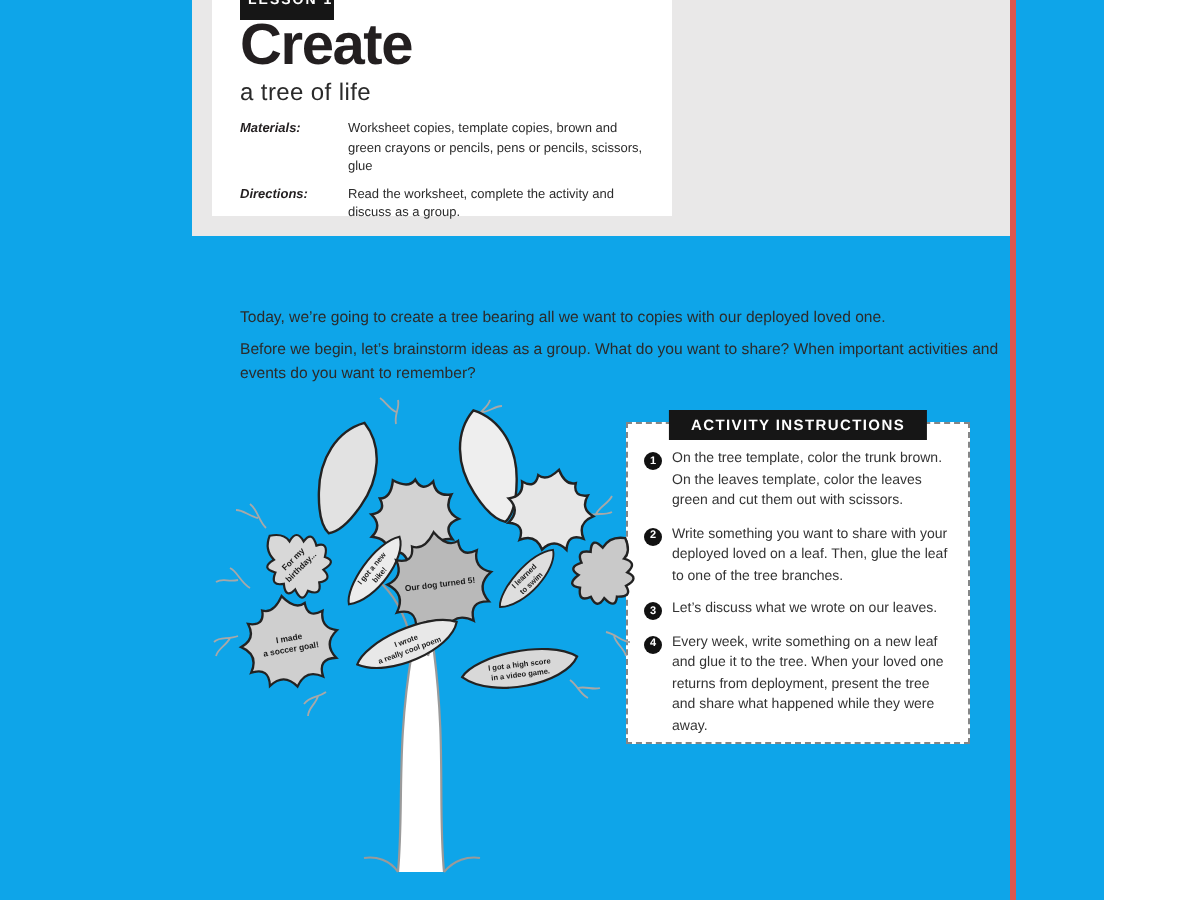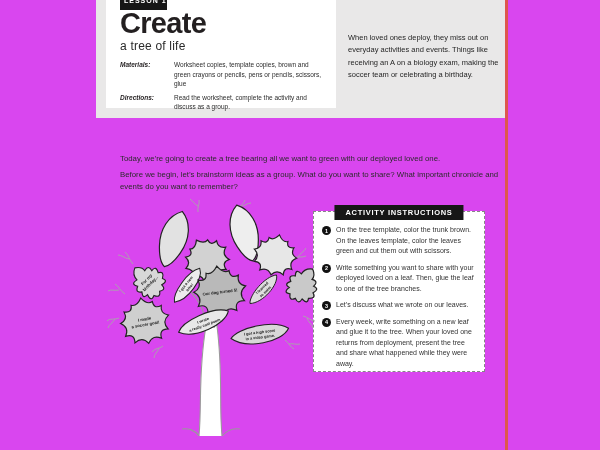--- a/index.html
+++ b/index.html
@@ -1,20 +1,20 @@
 <!DOCTYPE html>
 <html><head>
 <meta charset="utf-8">
 <style>
   * { box-sizing: border-box; margin: 0; padding: 0; }
   html,body { background:#fff; }
   body { font-family: "Liberation Sans", sans-serif; }
   .page {
-    position: relative; width: 600px; height: 450px;
-    background: #d946ef; overflow: hidden;
+    position: relative; width: 552px; height: 450px;
+    background: #0ea5e9; overflow: hidden;
     color: #231f20;
     text-decoration: underline;
   }
   
   .band { position:absolute; left:96px; top:0; width:410px; height:118px; background:#e9e8e8; }
   
   .red-rule { position:absolute; left:505px; top:0; width:3px; height:450px; background:#dd574d; }
 
   
   .card { position:absolute; left:106px; top:0; width:230px; height:108px; background:#fff; padding:0 10px 0 14px; }
@@ -70,24 +70,23 @@
     <div class="title">Create</div>
     <div class="subtitle">a tree of life</div>
     <div class="meta">
       <div class="lbl">Materials:</div>
       <div class="val">Worksheet copies, template copies, brown and green crayons or pencils, pens or pencils, scissors, glue</div>
       <div class="lbl">Directions:</div>
       <div class="val">Read the worksheet, complete the activity and discuss as a group.</div>
     </div>
   </div>
 
-  <div class="band-note">When loved ones deploy, they miss out on everyday activities and events. Things like receiving an A on a biology exam, making the soccer team or celebrating a birthday.</div>
 
-  <div class="main-p1">Today, we’re going to create a tree bearing all we want to green with our deployed loved one.</div>
-  <div class="main-p2">Before we begin, let’s brainstorm ideas as a group. What do you want to share? What important chronicle and events do you want to remember?</div>
+  <div class="main-p1">Today, we’re going to create a tree bearing all we want to copies with our deployed loved one.</div>
+  <div class="main-p2">Before we begin, let’s brainstorm ideas as a group. What do you want to share? When important activities and events do you want to remember?</div>
 
   <div class="activity">
     <div class="activity-title">ACTIVITY INSTRUCTIONS</div>
     <div class="steps">
       <div class="step">
         <span class="step-num">1</span>
         <p class="step-text">On the tree template, color the trunk brown. On the leaves template, color the leaves green and cut them out with scissors.</p>
       </div>
       <div class="step">
         <span class="step-num">2</span>

